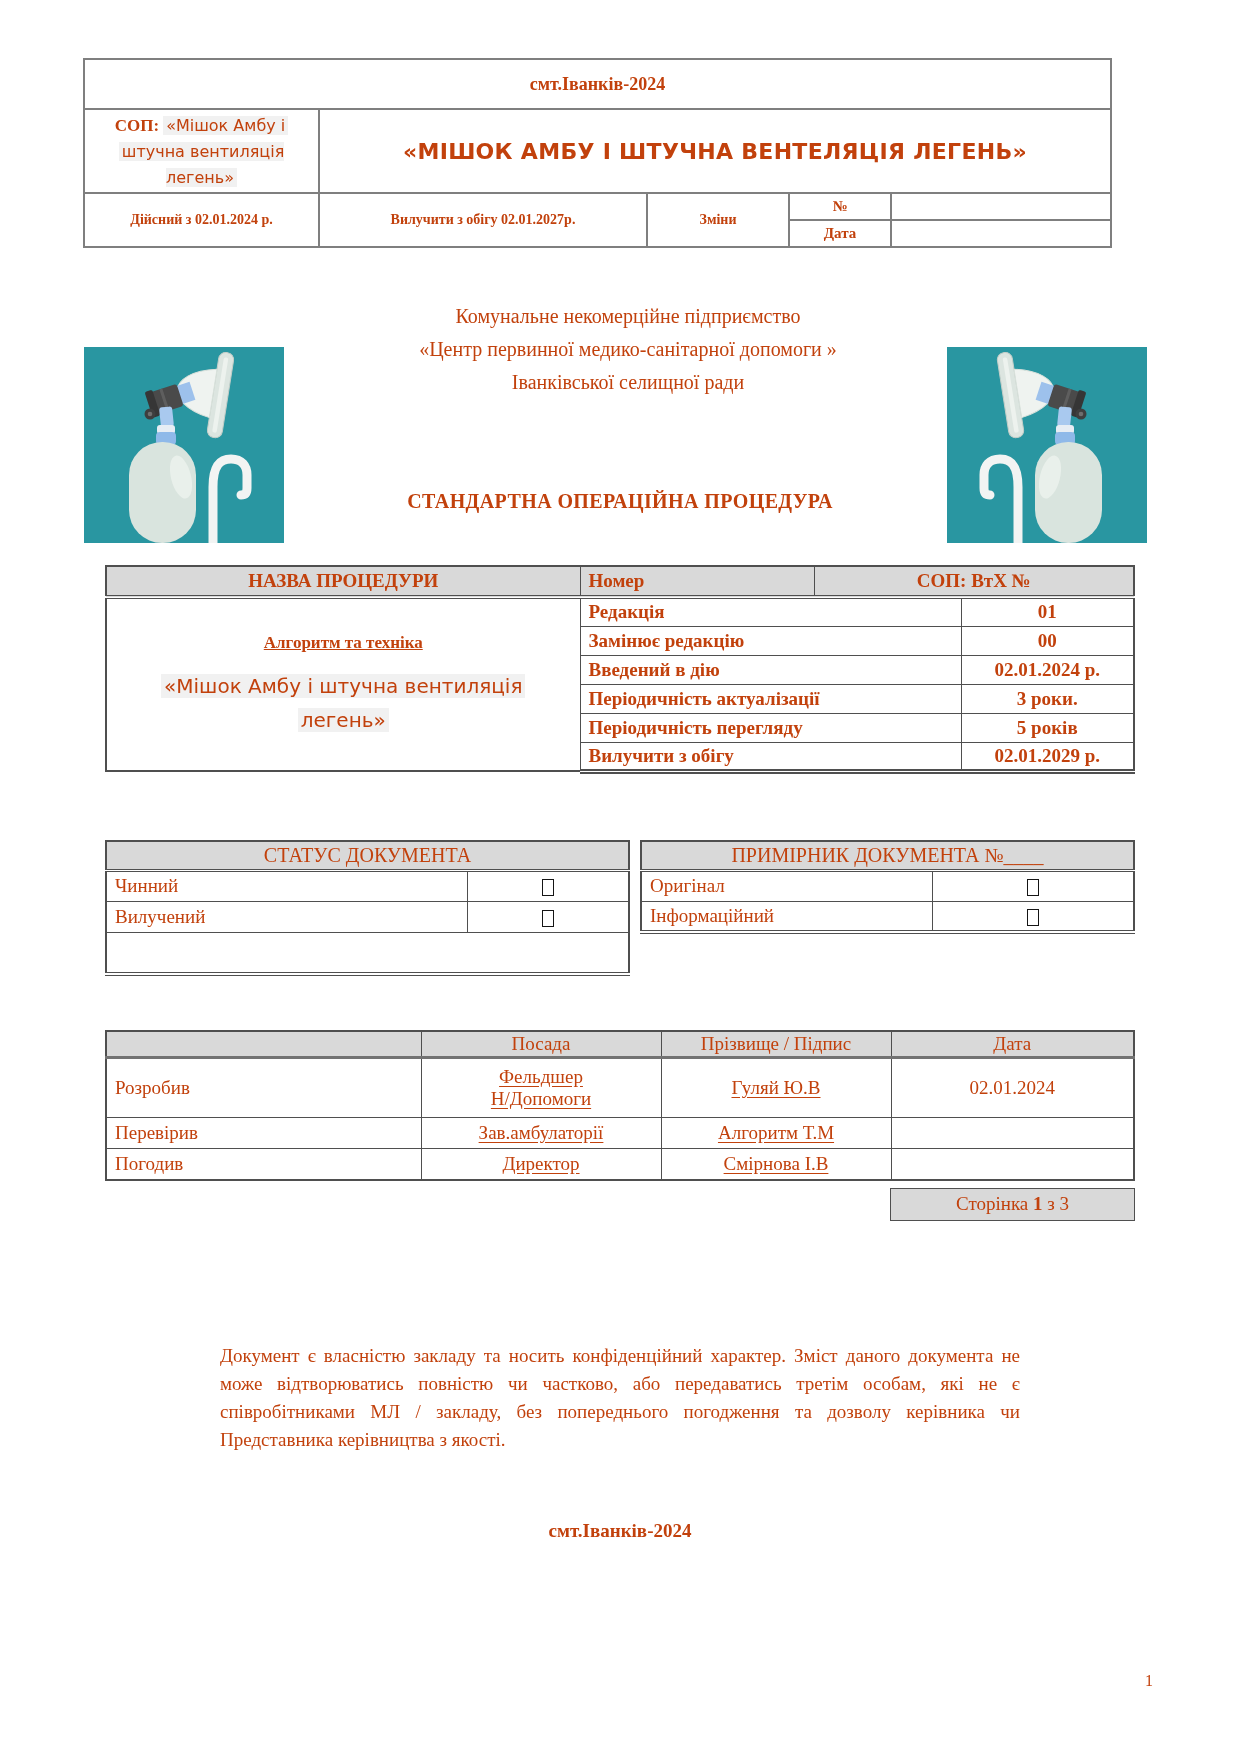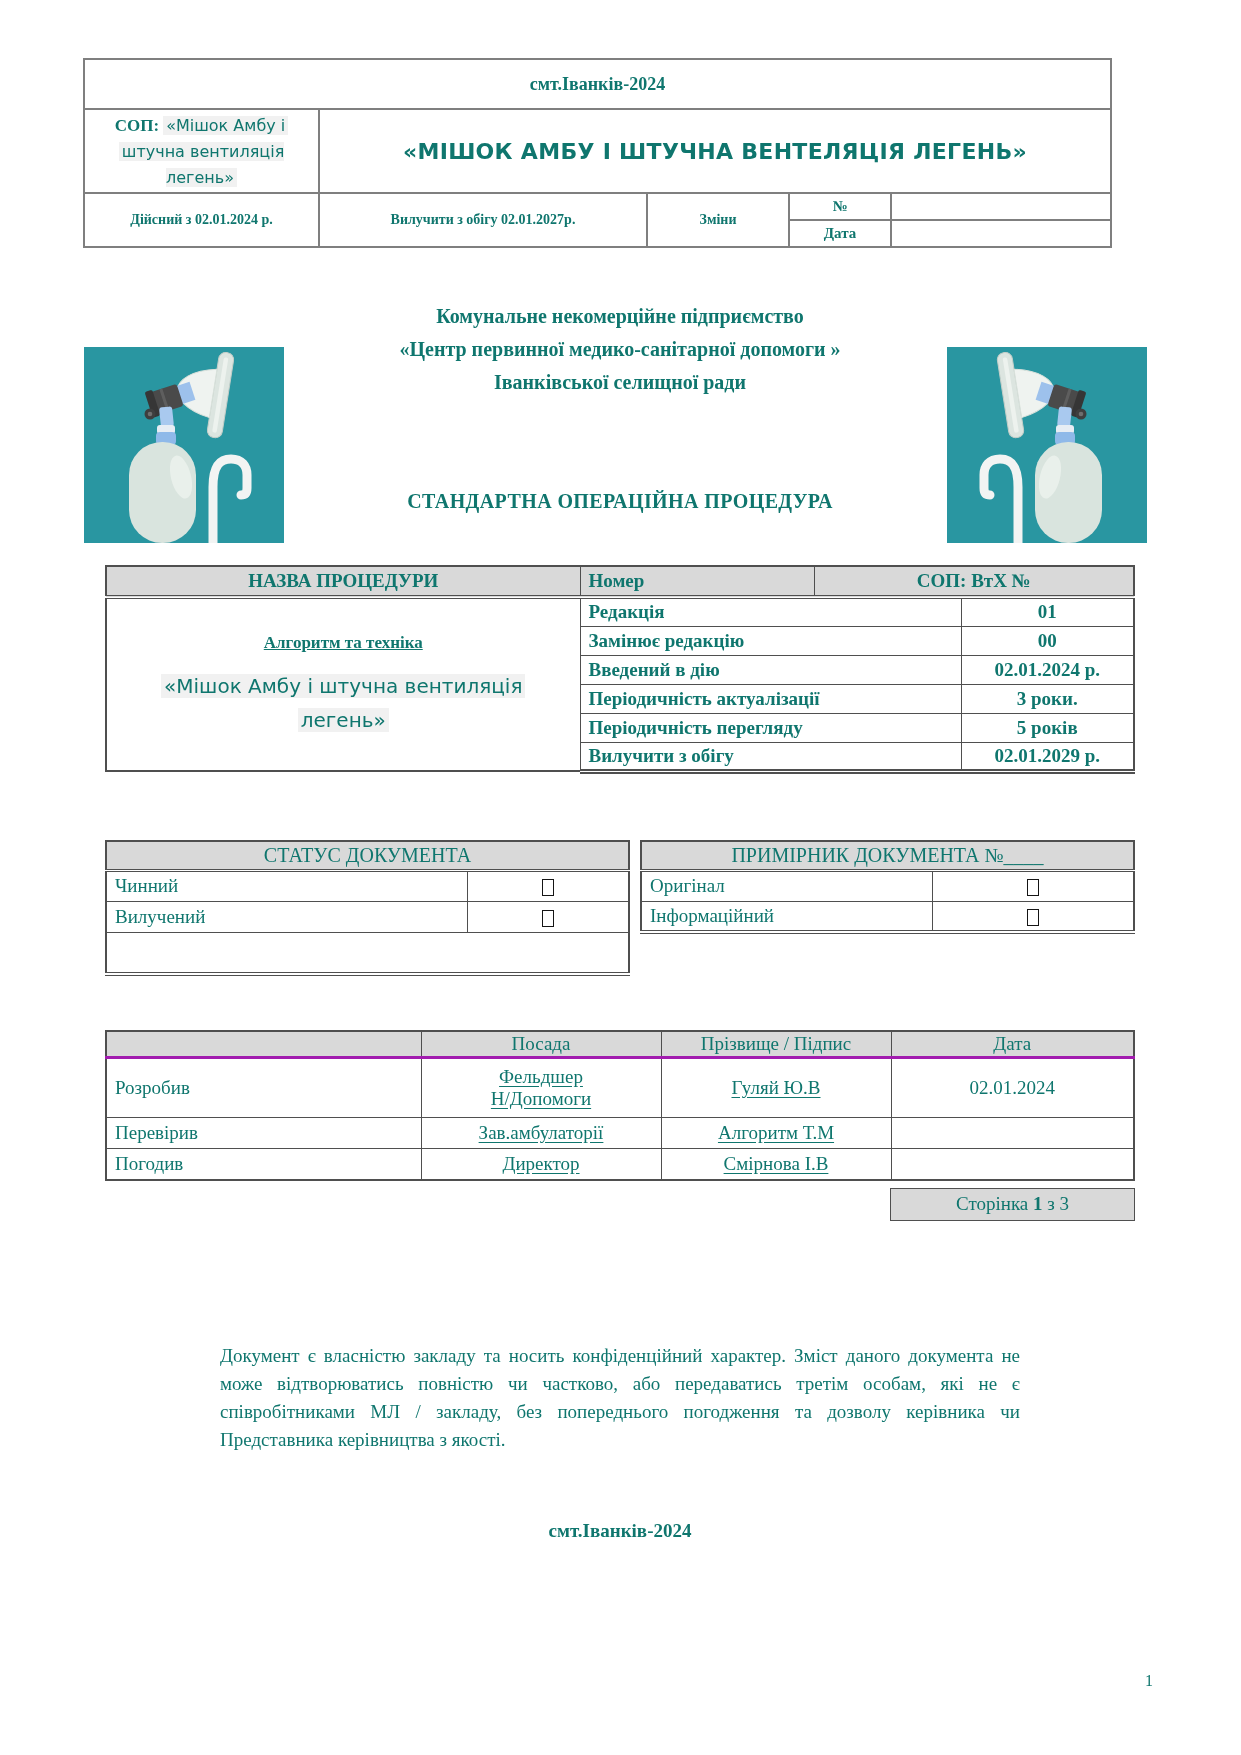--- a/index.html
+++ b/index.html
@@ -1,19 +1,19 @@
 <!DOCTYPE html>
 <html><head>
 <meta charset="utf-8">
 <style>
   * { margin:0; padding:0; box-sizing:border-box; }
   html,body { background:#e8e8e8; }
   .page {
     position:relative; width:1241px; height:1755px; background:#ffffff;
-    margin:0 auto; font-family:"Liberation Serif", serif; color:#0f766e;
+    margin:0 auto; font-family:"Liberation Serif", serif; color:#c2410c;
     overflow:hidden;
   }
   .abs { position:absolute; }
   .c { text-align:center; }
   .b { font-weight:bold; }
   .comic { font-family:"DejaVu Sans", sans-serif; }
   .hl { background:#F1F1F1; padding:0 3px; }
   .u { text-decoration:underline; text-underline-offset:3px; }
   table.t { border-collapse:collapse; table-layout:fixed; width:100%; }
 
@@ -25,22 +25,22 @@
   .hr2 td { height:66px; }
   .hr3 td { height:27px; }
   .hr4 td { height:27px; }
   .sop-cell { font-size:16px; line-height:1.6; }
   .sop-cell .serif-b { font-family:"Liberation Serif", serif; font-weight:bold; font-size:17px; }
   .title-cell { font-size:22px; letter-spacing:0.3px; }
   .fs17 { font-size:14px; }
   .fs15 { font-size:15px; }
 
   
-  .org-block { left:105px; top:300px; width:1030px; text-align:center;
-    font-weight:bold; font-size:20px; line-height:33px; }
+  .org-block { left:113px; top:300px; width:1030px; text-align:center;
+    font-weight:normal; font-size:20px; line-height:33px; }
   .doc-type { left:105px; top:490px; width:1030px; text-align:center;
     font-weight:bold; font-size:20px; letter-spacing:0.4px; }
   .ambu { width:200px; height:196px; }
   .ambu-left { left:84px; top:347px; }
   .ambu-right { left:947px; top:347px; }
   .mirror svg { transform:scaleX(-1); }
 
   
   .mtab-wrap { left:105px; top:565px; width:1030px; }
   .mtab td { border:1.7px solid #4F4F4F; padding:1px 8px; vertical-align:middle; font-size:19px; }
@@ -63,21 +63,21 @@
   .status-wrap { left:105px; top:840px; width:525px; }
   .copy-wrap  { left:640px; top:840px; width:495px; }
   .srow td { height:31px; }
   .srow-tall td { height:42px; }
   .cbx { display:inline-block; width:12px; height:17px; border:1.7px solid #151515; vertical-align:middle; }
 
   
   .sig-wrap { left:105px; top:1030px; width:1030px; }
   .gtab td { border:1.7px solid #4F4F4F; padding:1px 8px; font-size:19px; vertical-align:middle; }
   .gtab { border:2.2px solid #4F4F4F; }
-  .gtab .ghead td { background:#D9D9D9; height:26px; border-bottom:3px solid #a21caf; }
+  .gtab .ghead td { background:#D9D9D9; height:26px; border-bottom:3px solid #737373; }
   .gtab .r1 td { height:60px; }
   .gtab .rr td { height:31px; }
   .page-box { left:890px; top:1188px; width:245px; height:33px; background:#D9D9D9;
     border:1.8px solid #4F4F4F; font-size:19px; line-height:30px; text-align:center; }
 
   
   .conf-par { left:220px; top:1342px; width:800px; font-size:19px; line-height:28px;
     text-align:justify; }
   .footer-city { left:220px; top:1520px; width:800px; text-align:center;
     font-weight:bold; font-size:19px; }

